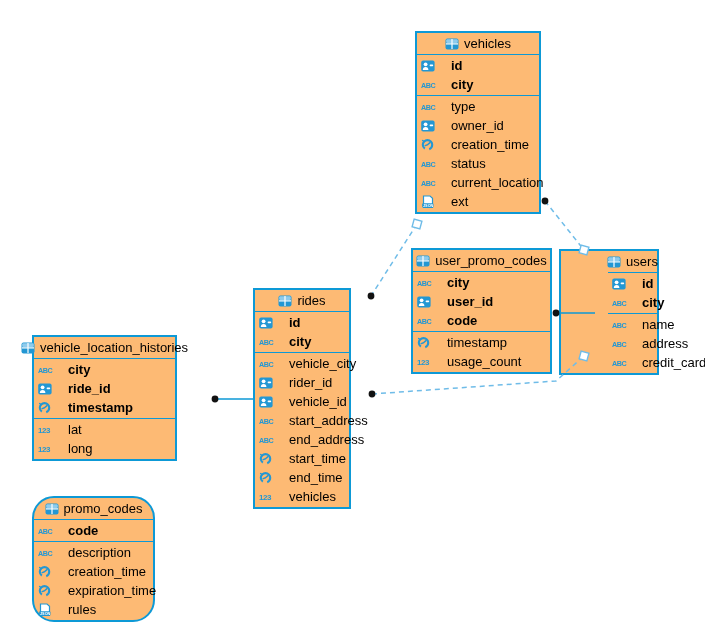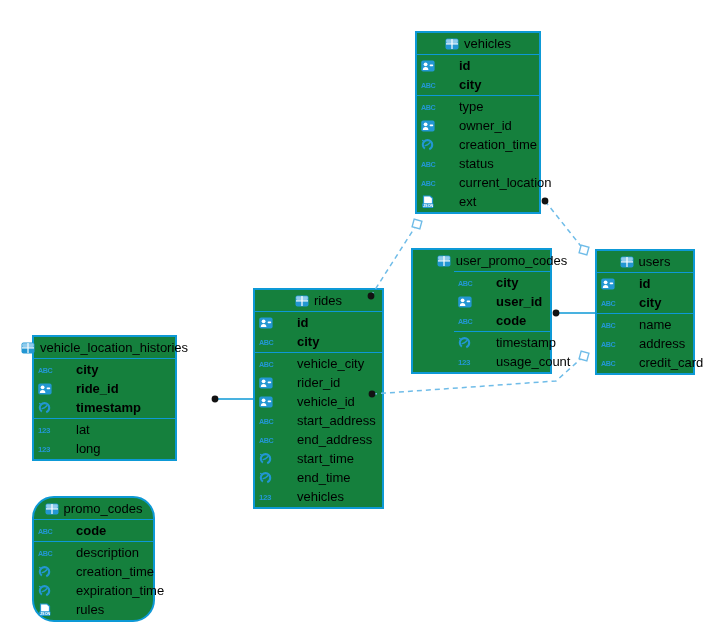--- a/index.html
+++ b/index.html
@@ -3,31 +3,31 @@
 <meta charset="utf-8">
 <style>
   html,body { margin:0; padding:0; }
   body {
     width:705px; height:636px; position:relative; overflow:hidden;
     background:#ffffff; font-family:"Liberation Sans", sans-serif;
     -webkit-font-smoothing:antialiased;
   }
   .canvas { position:absolute; inset:0; }
   .db-table {
-    position:absolute; box-sizing:border-box; background:#15803d;
+    position:absolute; box-sizing:border-box; background:#fdba74;
     border:2px solid var(--blue); font-size:13px; color:#000;
   }
   .db-table .thead {
     height:21px; display:flex; align-items:center; justify-content:center;
     gap:5px; border-bottom:1.5px solid var(--blue); white-space:nowrap;
   }
   .db-table .section { padding:1px 0; }
   .db-table .section.keys { border-bottom:1.5px solid var(--blue); }
   .col-row {
-    height:19px; display:flex; align-items:center; gap:20px;
+    height:19px; display:flex; align-items:center; gap:12px;
     padding-left:4px; white-space:nowrap;
   }
   .col-row.bold { font-weight:bold; }
   .type-icon { width:18px; flex:none; display:flex; align-items:center; }
   .thead .type-icon { width:14px; }
   svg.rel-layer { position:absolute; left:0; top:0; pointer-events:none; }
   .rel-solid  { fill:none; stroke:var(--blue); stroke-width:1.5; }
   .rel-dashed { fill:none; stroke:var(--lightblue); stroke-width:1.5; stroke-dasharray:5 4; }
 </style>
 </head>
@@ -118,21 +118,21 @@
             <svg width="14" height="14" viewBox="0 0 14 14">
       <path d="M2.5 1 H9 L11.5 3.2 V12.5 H2.5 Z" fill="#fff" stroke="#2397D3" stroke-width="1.2"></path>
       <rect x="1.2" y="8.2" width="11.2" height="4.4" rx="1" fill="#2397D3"></rect>
       <text x="2" y="11.8" font-family="Liberation Sans, sans-serif" font-size="3.8" font-weight="bold" fill="#fff">JSON</text>
             </svg>
           </span>
           <span>ext</span>
         </div>
       </div>
     </div>
-    <div class="db-table" style="left: 411px; top: 248px; width: 141px; padding-left: 41px;">
+    <div class="db-table" style="left: 411px; top: 248px; width: 141px;">
       <div class="thead">
         <span class="type-icon">
           <svg width="14" height="12" viewBox="0 0 14 12">
       <rect x="0.5" y="0.5" width="13" height="11" rx="2" fill="#2397D3"></rect>
       <rect x="1.2" y="1.2" width="11.6" height="3.8" rx="1.2" fill="#8FCBEC"></rect>
       <rect x="1" y="5.3" width="12" height="1.2" fill="#fff"></rect>
       <rect x="6.4" y="1" width="1.2" height="10" fill="#fff"></rect>
           </svg>
         </span>
         <span>user_promo_codes</span>
@@ -180,21 +180,21 @@
         <div class="col-row">
           <span class="type-icon">
             <svg width="15" height="11" viewBox="0 0 15 11">
       <text x="0" y="8.8" font-family="Liberation Sans, sans-serif" font-size="8" font-weight="600" letter-spacing="-0.4" fill="#2397D3">123</text>
             </svg>
           </span>
           <span>usage_count</span>
         </div>
       </div>
     </div>
-    <div class="db-table" style="left: 595px; top: 249px; width: 100px;">
+    <div class="db-table" style="left: 559px; top: 249px; width: 100px; padding-left: 47px;">
       <div class="thead">
         <span class="type-icon">
           <svg width="14" height="12" viewBox="0 0 14 12">
       <rect x="0.5" y="0.5" width="13" height="11" rx="2" fill="#2397D3"></rect>
       <rect x="1.2" y="1.2" width="11.6" height="3.8" rx="1.2" fill="#8FCBEC"></rect>
       <rect x="1" y="5.3" width="12" height="1.2" fill="#fff"></rect>
       <rect x="6.4" y="1" width="1.2" height="10" fill="#fff"></rect>
           </svg>
         </span>
         <span>users</span>
@@ -240,21 +240,21 @@
         <div class="col-row">
           <span class="type-icon">
             <svg width="17" height="10" viewBox="0 0 17 10">
       <text x="0" y="8.2" font-family="Liberation Sans, sans-serif" font-size="7.2" font-weight="bold" letter-spacing="-0.4" fill="#2397D3">ABC</text>
             </svg>
           </span>
           <span>credit_card</span>
         </div>
       </div>
     </div>
-    <div class="db-table" style="left: 253px; top: 288px; width: 131px;">
+    <div class="db-table" style="left: 253px; top: 288px; width: 98px;">
       <div class="thead">
         <span class="type-icon">
           <svg width="14" height="12" viewBox="0 0 14 12">
       <rect x="0.5" y="0.5" width="13" height="11" rx="2" fill="#2397D3"></rect>
       <rect x="1.2" y="1.2" width="11.6" height="3.8" rx="1.2" fill="#8FCBEC"></rect>
       <rect x="1" y="5.3" width="12" height="1.2" fill="#fff"></rect>
       <rect x="6.4" y="1" width="1.2" height="10" fill="#fff"></rect>
           </svg>
         </span>
         <span>rides</span>

